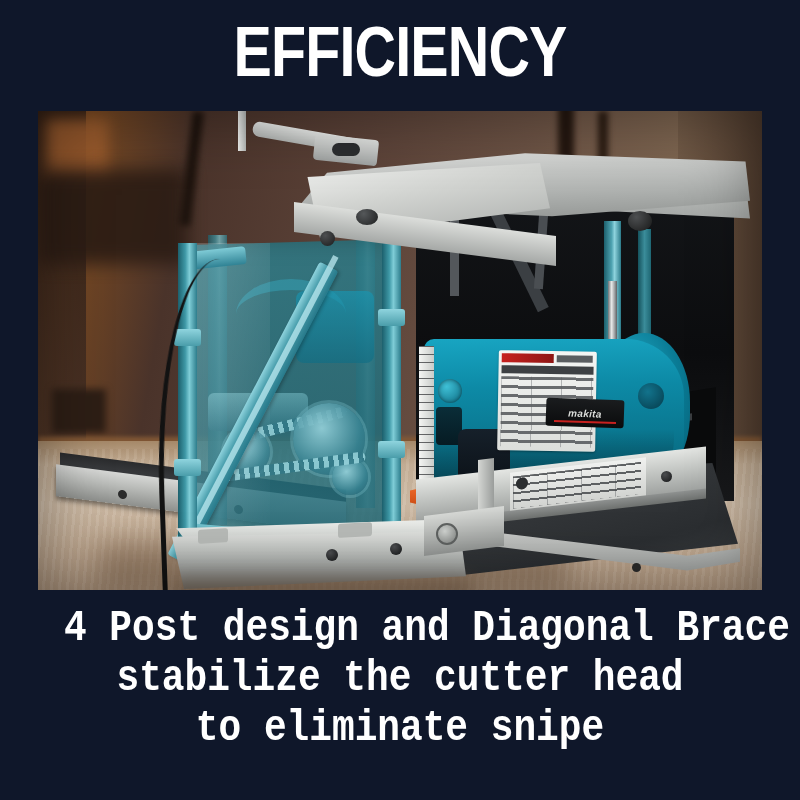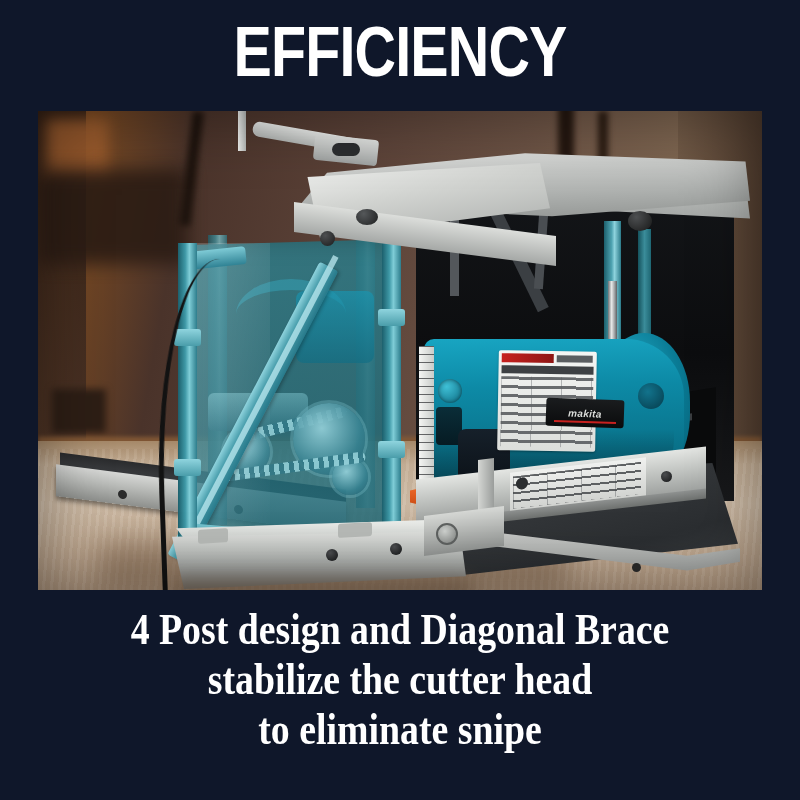--- a/index.html
+++ b/index.html
@@ -250,21 +250,21 @@
     background:radial-gradient(circle at 38% 34%,#cfd2cf,#7d807e);border:2px solid #5e6160;}
   .base-shadow{position:absolute;left:134px;top:468px;width:300px;height:20px;background:#6f5742;filter:blur(9px);opacity:.6;}
 
   .photo-vignette{position:absolute;left:0;top:0;width:724px;height:479px;
     box-shadow:inset 0 0 70px rgba(0,0,0,.42);pointer-events:none;}
 
   
   #caption{
     position:absolute;left:0;top:604px;width:800px;
     text-align:center;color:#ffffff;
-    font-family:Liberation Serif, serif;
+    font-family:Liberation Mono, monospace;
     font-weight:bold;
   }
   #caption .cl{display:block;white-space:nowrap;transform:scaleX(.84);transform-origin:50% 50%;}
   #caption .l1{font-size:45px;line-height:50px;}
   #caption .l2{font-size:45px;line-height:50px;}
   #caption .l3{font-size:45px;line-height:50px;}
 </style>
 </head>
 <body>
 

